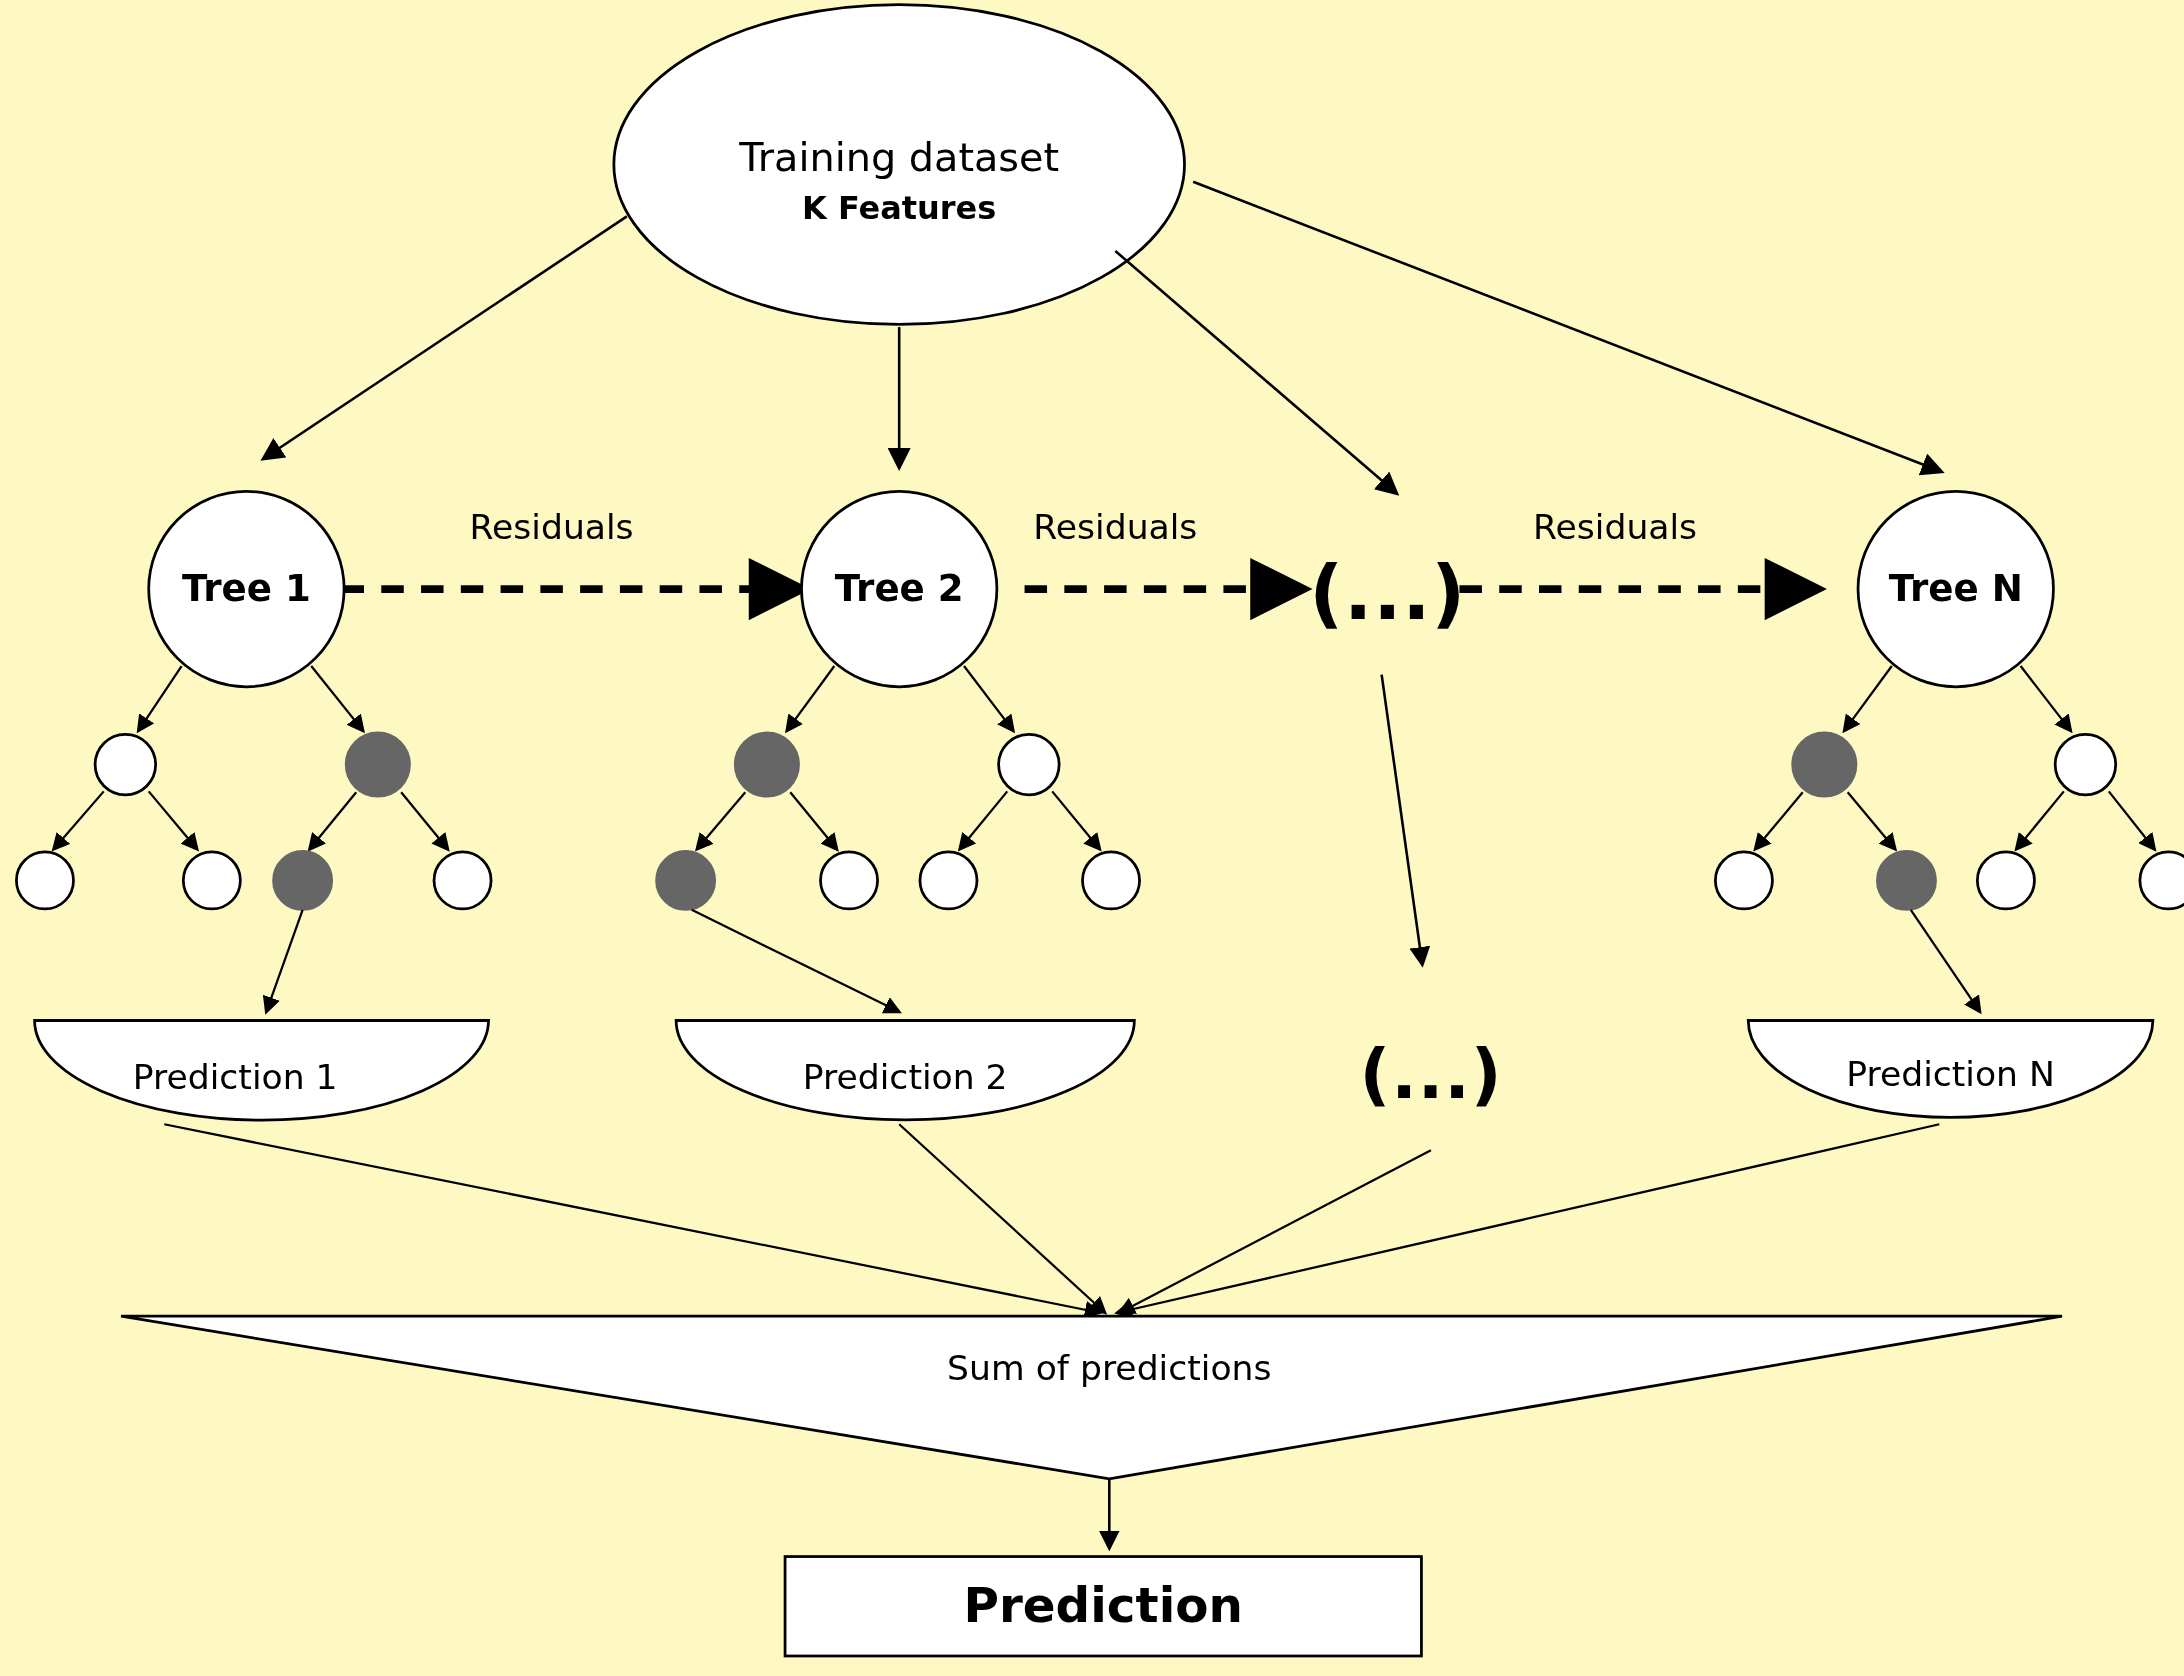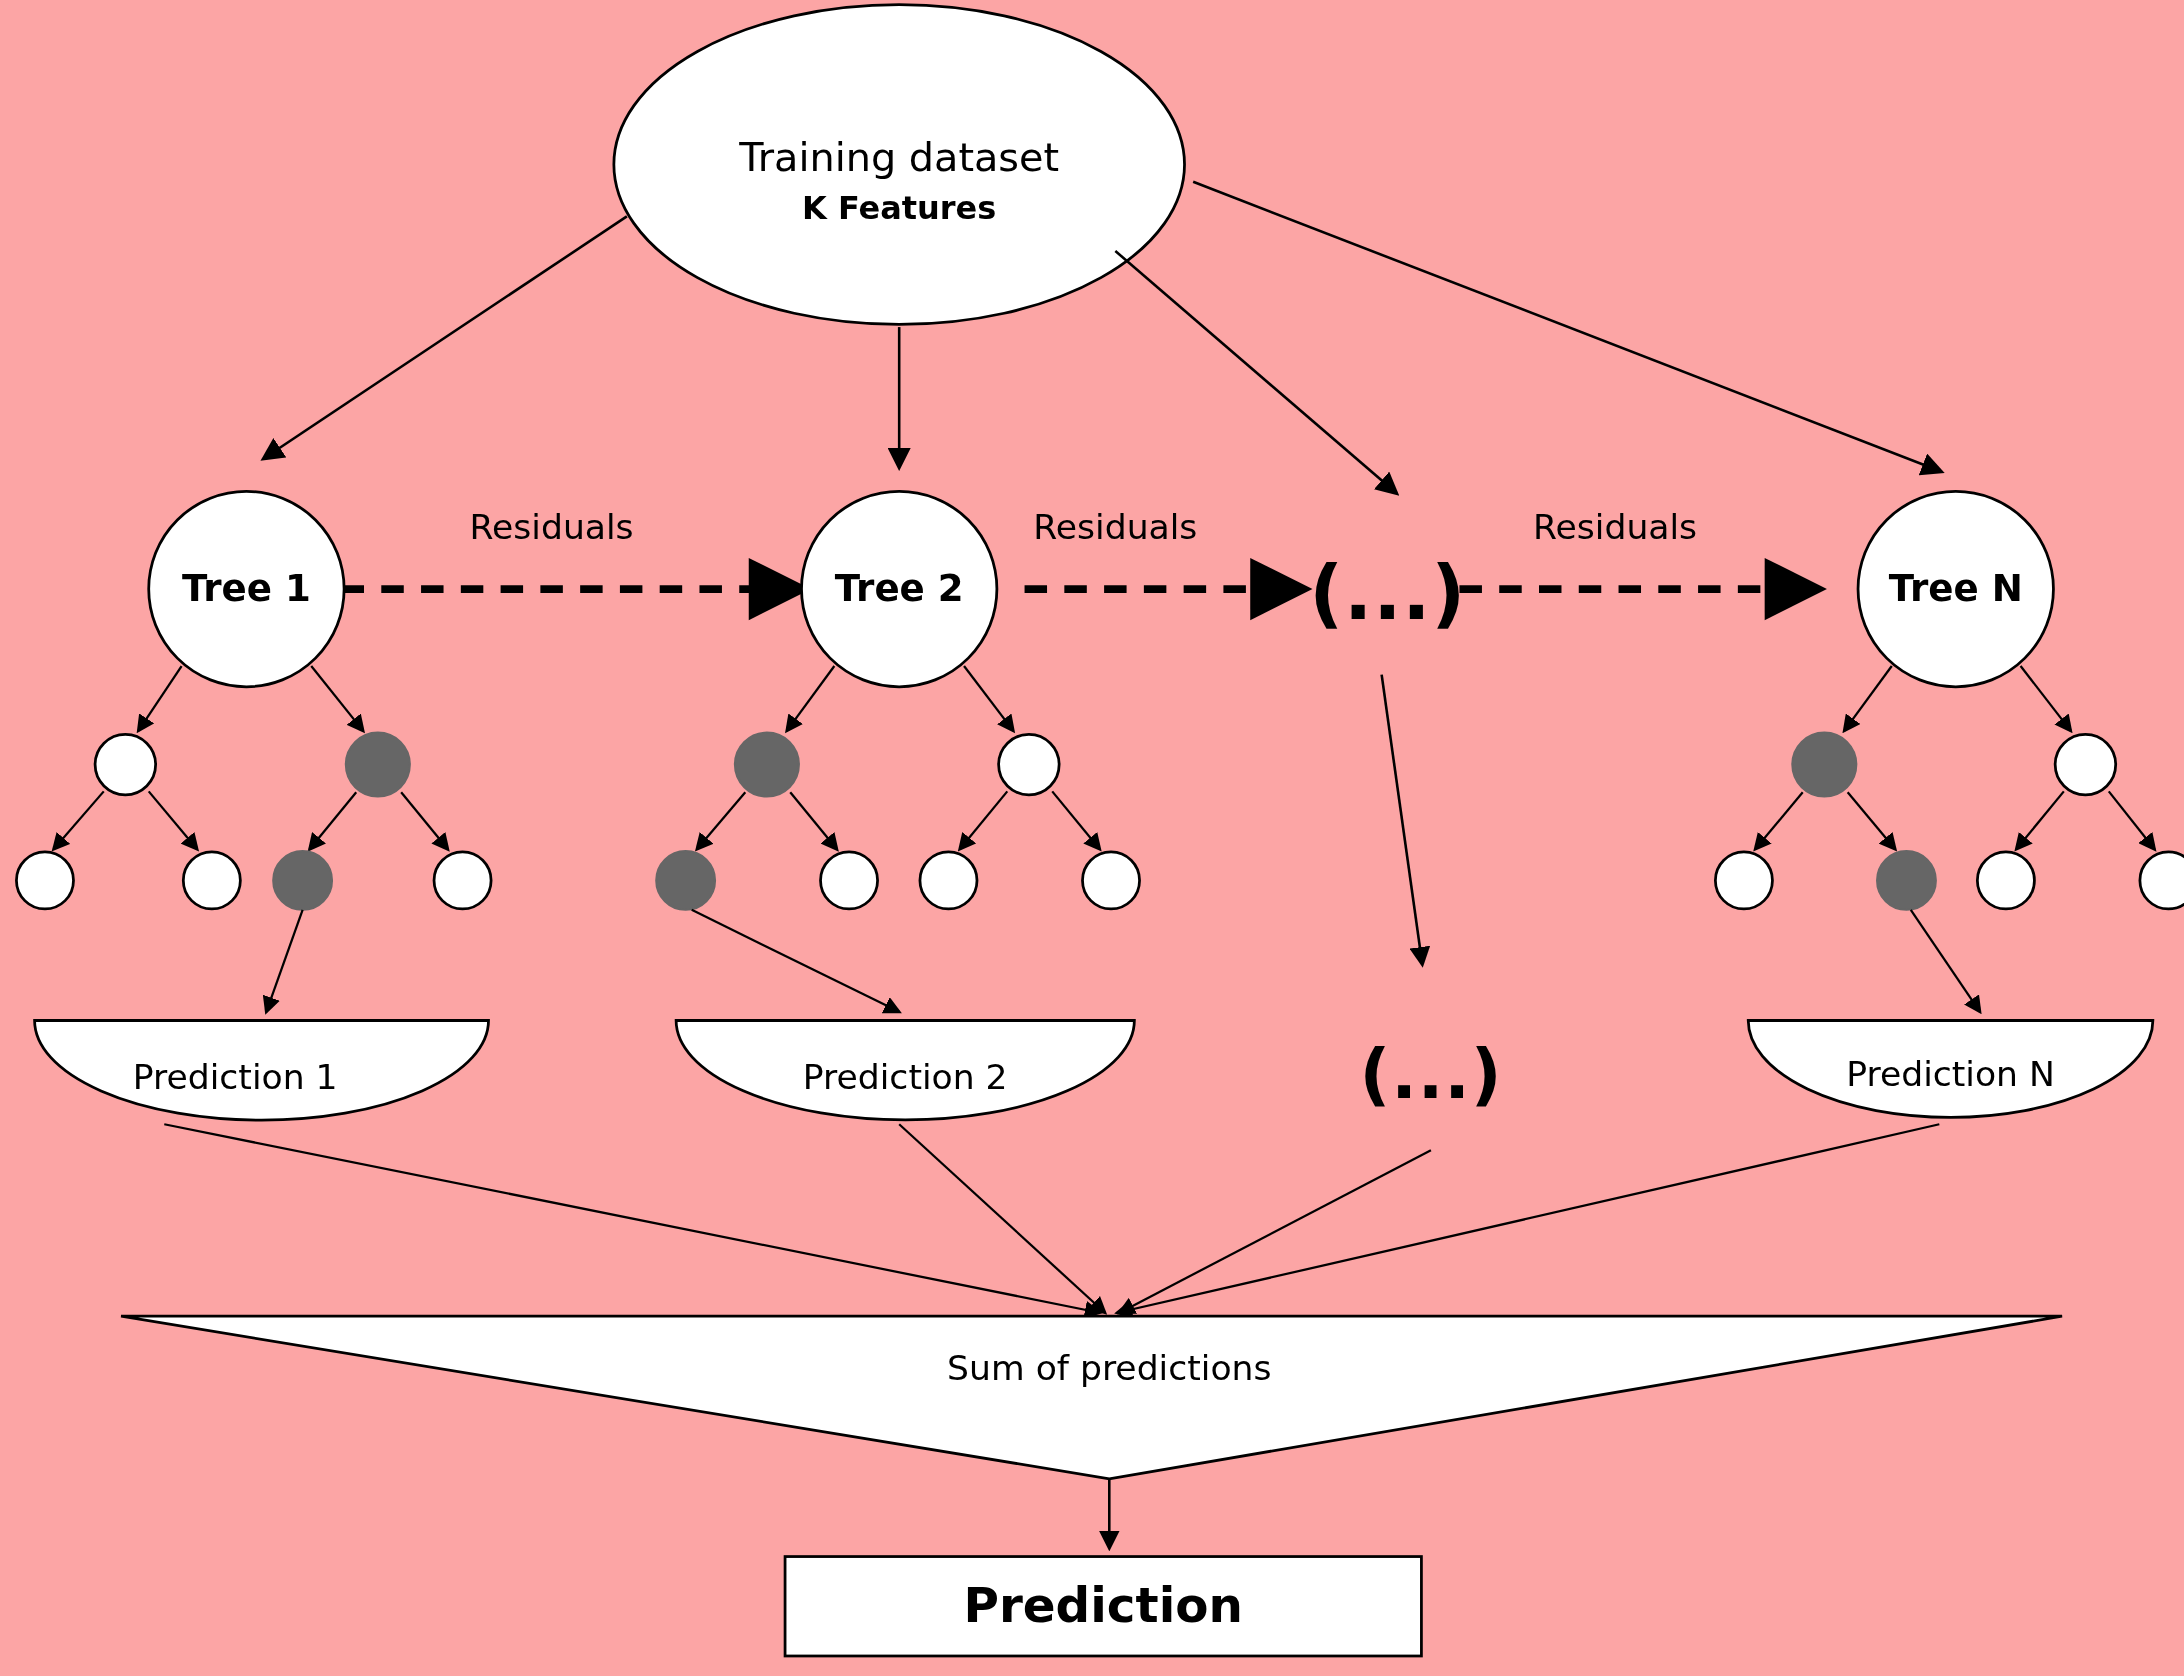--- a/index.html
+++ b/index.html
@@ -4,21 +4,21 @@
 <style>
   html, body {
     margin: 0;
     padding: 0;
     background: #ffffff;
   }
   #stage {
     position: relative;
     width: 2184px;
     height: 1677px;
-    background: #fca5a5;
+    background: #fef9c3;
     font-family: "DejaVu Sans", sans-serif;
     overflow: hidden;
   }
   svg#diagram {
     position: absolute;
     left: 0;
     top: 0;
     width: 2184px;
     height: 1677px;
     display: block;

